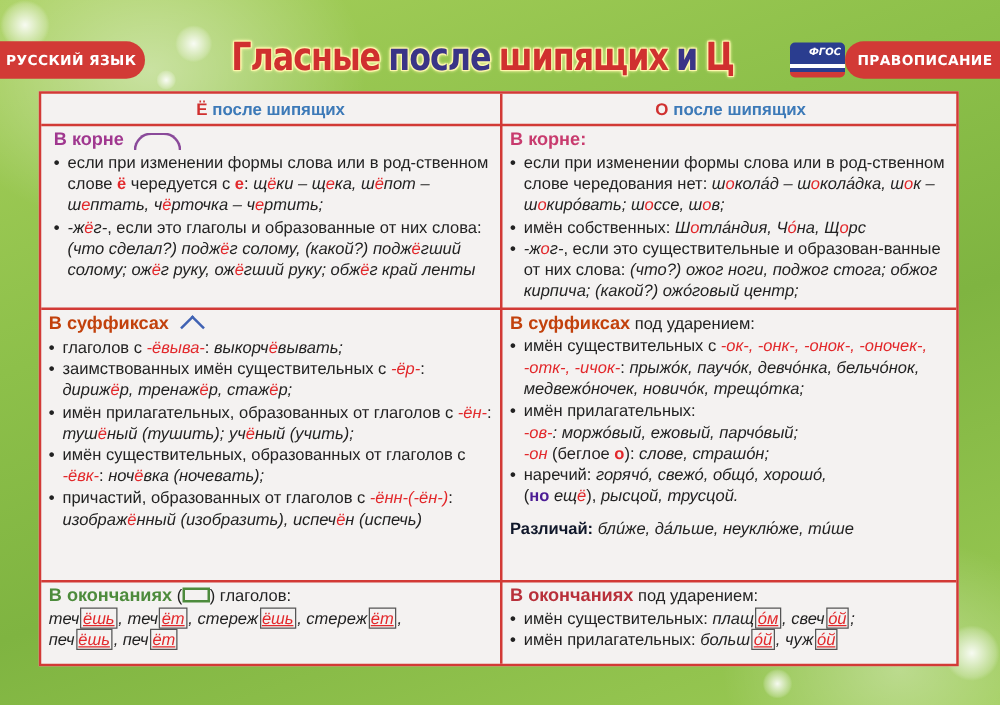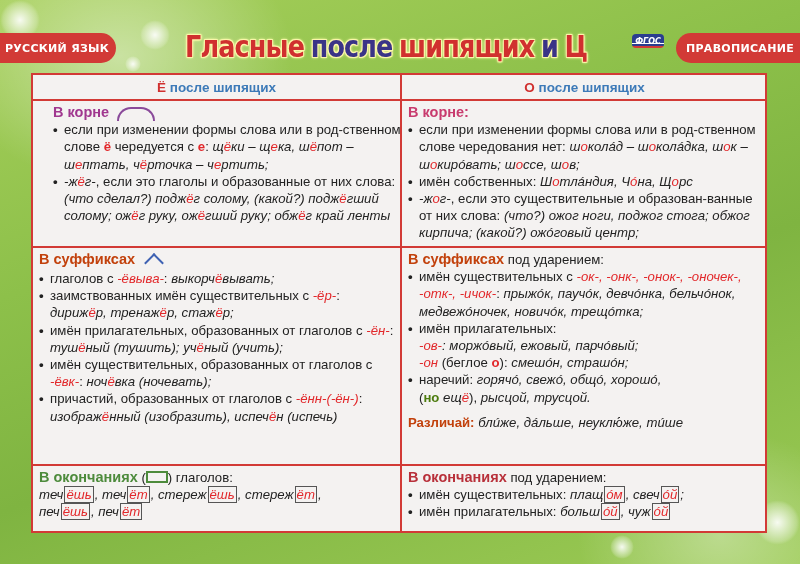--- a/index.html
+++ b/index.html
@@ -25,24 +25,25 @@
     font-family:"DejaVu Sans", sans-serif; font-weight:bold; font-size:31px; letter-spacing:-1px;
     transform:scaleX(0.82); transform-origin:left center;
   }
   .title span {
     -webkit-text-stroke: 0;
     text-shadow: 0 0 3px #fff8b0, 0 0 3px #fff8b0, 0 0 4px #fff8b0, 1px 1px 0 #f7f3a0, -1px -1px 0 #f7f3a0, 1px -1px 0 #f7f3a0, -1px 1px 0 #f7f3a0;
   }
   .t-red { color:#d0302f; }
   .t-blue { color:#3a3487; }
   .fgos {
-    position:absolute; left:632px; top:34px; width:32px; height:14px;
+    position:absolute; left:632px; top:34px; width:32px; height:28px;
     border-radius:4px; background:linear-gradient(#2a3d8f 0 62%, #fff 62% 72%, #2a3d8f 72% 84%, #d23a36 84%);
     color:#fff; font-size:8px; font-weight:bold; font-style:italic; text-align:center; line-height:15px;
     font-family:"DejaVu Sans", sans-serif;
+    padding-left:12px;
   }
   .sheet {
     position:absolute; left:31px; top:73px; width:736px; height:460px;
     background:#f4f2f1; border:2px solid #d23a36; box-sizing:border-box;
   }
   .grid { position:absolute; inset:0; }
   .vline { position:absolute; left:367px; top:0; bottom:0; width:2px; background:#d23a36; }
   .hline { position:absolute; left:0; right:0; height:2px; background:#d23a36; }
   .cell { position:absolute; box-sizing:border-box; padding:2px 6px 0 6px; font-size:13.2px; line-height:17.2px; color:#222; }
   .col-head { position:absolute; top:0; height:24px; display:flex; align-items:center; justify-content:center; font-weight:bold; font-size:13.5px; }
@@ -54,23 +55,23 @@
   .sec-blue { color:#c2410c; }
   .sec-green { color:#4d8b3c; }
   .sec-darkred { color:#b8303a; }
   .item { position:relative; padding-left:11px; }
   .item::before { content:"•"; position:absolute; left:0; top:0; font-weight:bold; }
   .it { font-style:italic; }
   .r { color:#e2282b; }
   .rb { color:#e2282b; font-weight:bold; }
   .ri { color:#e2282b; font-style:italic; }
   .b { font-weight:normal; }
-  .blue-b { color:#4d7c0f; font-weight:bold; }
-  .purple-b { color:#c2410c; font-weight:bold;text-align:center; }
-  .box { border:1px solid #555; padding:0 1px; margin:0 1px; }
+  .blue-b { color:#4c1d95; font-weight:bold; }
+  .purple-b { color:#0f172a; font-weight:bold;text-align:center; }
+  .box { border:1px solid #555; padding:0 1px; margin:0 1px;text-decoration:underline; }
   .arc { display:inline-block; width:38px; height:14px; border:2px solid #8a4a9a; border-bottom:none; border-radius:30px 30px 0 0; vertical-align:middle; margin-left:8px; box-sizing:border-box; }
   .caret { display:inline-block; width:14px; height:14px; border-left:2px solid #3f62b3; border-top:2px solid #3f62b3; transform:rotate(45deg); margin:0 8px 0 12px; vertical-align:-6px; box-sizing:border-box; }
   .ending-box { display:inline-block; width:22px; height:12px; border:2px solid #4d8b3c; vertical-align:-1px; box-sizing:border-box; }
 </style>
 </head>
 <body>
 
 <div class="bubble" style="left:0;top:0;width:40px;height:40px;"></div>
 <div class="bubble" style="left:140px;top:20px;width:30px;height:30px;"></div>
 <div class="bubble" style="left:125px;top:56px;width:16px;height:16px;"></div>
@@ -101,21 +102,21 @@
 
     <div class="col-head" style="left:0;width:367px;">
       <span class="h-red">Ё</span>
         <span class="h-blue" style="white-space:pre;"> после шипящих</span>
     </div>
     <div class="col-head" style="left:369px;width:365px;">
       <span class="h-red">О</span>
         <span class="h-blue" style="white-space:pre;"> после шипящих</span>
     </div>
 
-    <div class="cell" style="left:14px;top:26px;width:367px;height:129px;">
+    <div class="cell" style="left:4px;top:26px;width:367px;height:129px;">
       <div><span class="sec-title sec-purple">В корне</span><span class="arc"></span></div>
       <div class="item">
         <span>если при изменении формы слова или в род-ственном слове </span><span class="rb">ё</span><span> чередуется с </span><span class="rb">е</span><span>: </span><span class="it"><span>щ</span><span class="r">ё</span><span>ки – щ</span><span class="r">е</span><span>ка, ш</span><span class="r">ё</span><span>пот – ш</span><span class="r">е</span><span>птать, ч</span><span class="r">ё</span><span>рточка – ч</span><span class="r">е</span><span>ртить;</span></span>
       </div>
       <div class="item">
         <span class="it">-ж</span><span class="ri">ё</span><span class="it">г-</span><span>, если это глаголы и образованные от них слова: </span><span class="it"><span>(что сделал?) подж</span><span class="r">ё</span><span>г солому, (какой?) подж</span><span class="r">ё</span><span>гший солому; ож</span><span class="r">ё</span><span>г руку, ож</span><span class="r">ё</span><span>гший руку; обж</span><span class="r">ё</span><span>г край ленты</span></span>
       </div>
     </div>
 
     <div class="cell" style="left:369px;top:26px;width:365px;height:145px;">
@@ -138,21 +139,21 @@
       <div class="item"><span class="b">имён прилагательных</span><span>, образованных от глаголов с </span><span class="ri">-ён-</span><span>: </span><span class="it"><span>туш</span><span class="r">ё</span><span>ный (тушить); уч</span><span class="r">ё</span><span>ный (учить);</span></span></div>
       <div class="item"><span class="b">имён существительных</span><span>, образованных от глаголов с </span><span class="ri">-ёвк-</span><span>: </span><span class="it"><span>ноч</span><span class="r">ё</span><span>вка (ночевать);</span></span></div>
       <div class="item"><span class="b">причастий</span><span>, образованных от глаголов с </span><span class="ri">-ённ-(-ён-)</span><span>: </span><span class="it"><span>изображ</span><span class="r">ё</span><span>нный (изобразить), испеч</span><span class="r">ё</span><span>н (испечь)</span></span></div>
     </div>
 
     <div class="cell" style="left:369px;top:173px;width:365px;height:216px;">
       <div><span class="sec-title sec-blue">В суффиксах</span><span> под ударением:</span></div>
       <div class="item"><span class="b">имён существительных</span><span> с </span><span class="ri">-ок-, -онк-, -онок-, -оночек-, -отк-, -ичок-</span><span>: </span><span class="it">прыжóк, паучóк, девчóнка, бельчóнок, медвежóночек, новичóк, трещóтка;</span></div>
       <div class="item"><span class="b">имён прилагательных:</span><br>
         <span class="ri">-ов-</span><span class="it">: моржóвый, ежовый, парчóвый;</span><br>
-        <span class="ri">-он</span><span> (беглое </span><span class="rb">о</span><span>): </span><span class="it">смешóн, страшóн;</span>
+        <span class="ri">-он</span><span> (беглое </span><span class="rb">о</span><span>): </span><span class="it">слове, страшóн;</span>
       </div>
       <div class="item"><span class="b">наречий:</span><span class="it"> горячó, свежó, общó, хорошó,</span><br>
         <span>(</span><span class="blue-b">но</span><span class="it"> ещ</span><span class="ri">ё</span><span>), </span><span class="it">рысцой, трусцой.</span>
       </div>
       <div style="margin-top:8px;"><span class="purple-b">Различай:</span><span class="it"> блúже, дáльше, неуклю́же, тúше</span></div>
     </div>
 
     <div class="cell" style="left:0;top:391px;width:367px;height:75px;">
       <div><span class="sec-title sec-green">В окончаниях</span><span style="white-space:pre;"> (</span><span class="ending-box"></span><span style="white-space:pre;">) </span><span>глаголов:</span></div>
       <div class="it">

